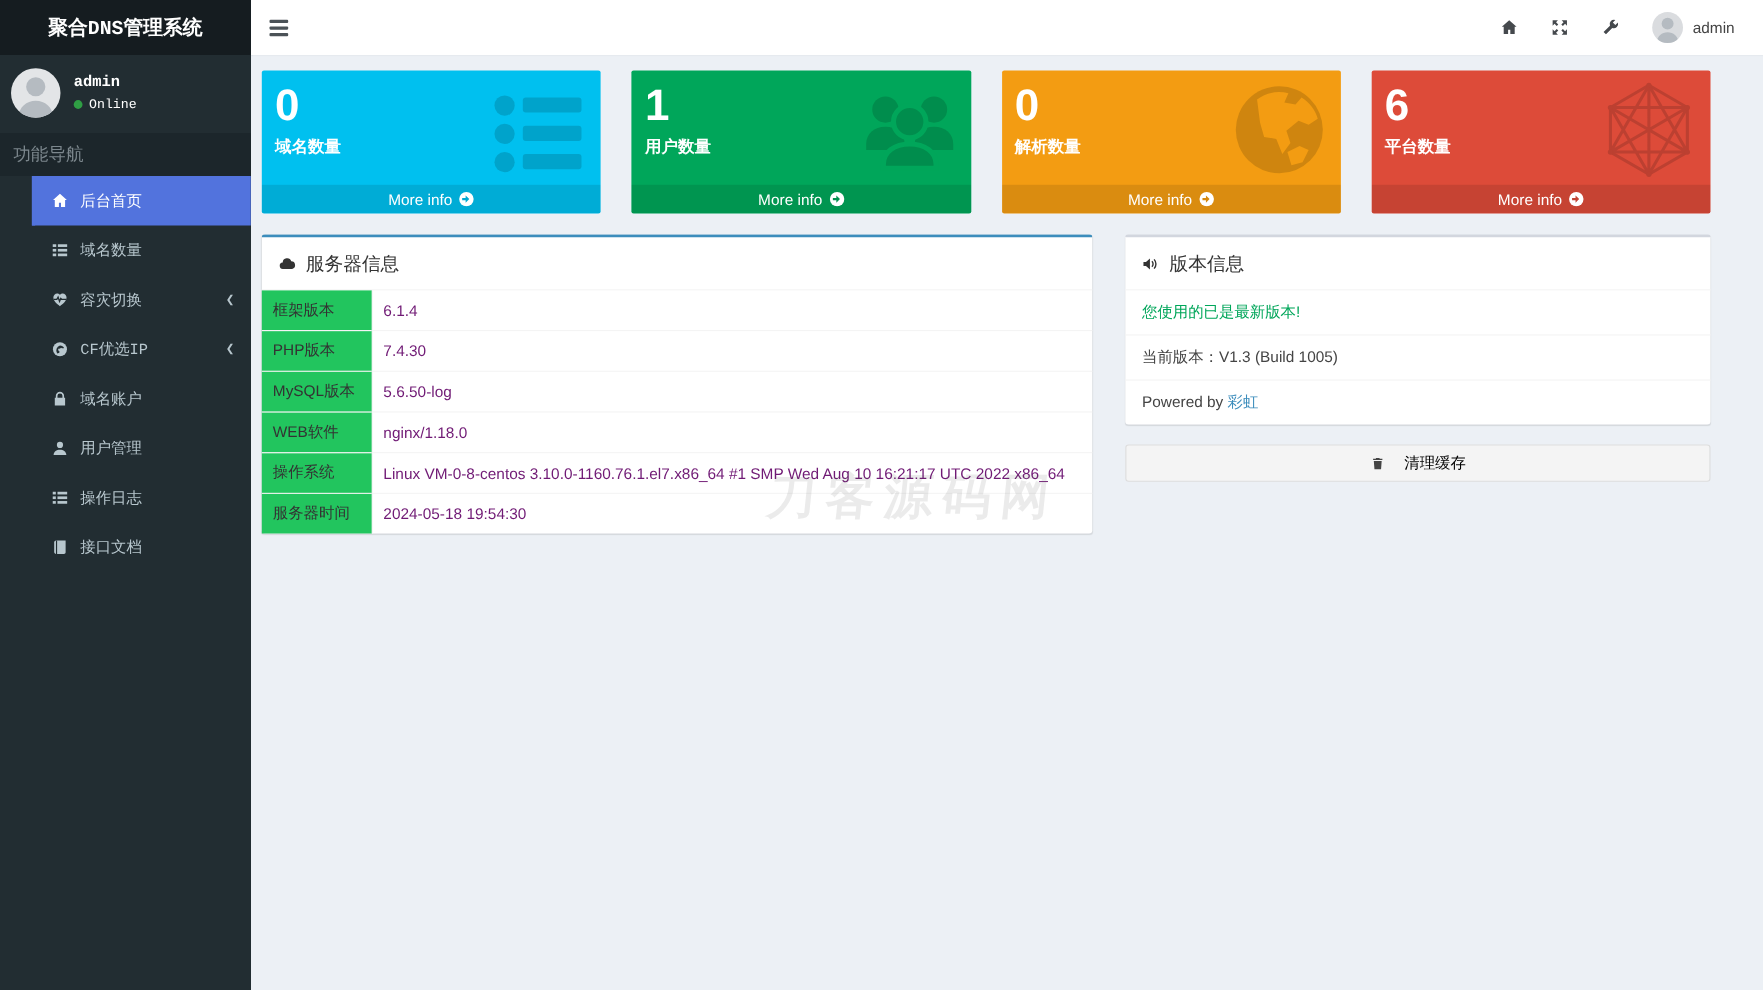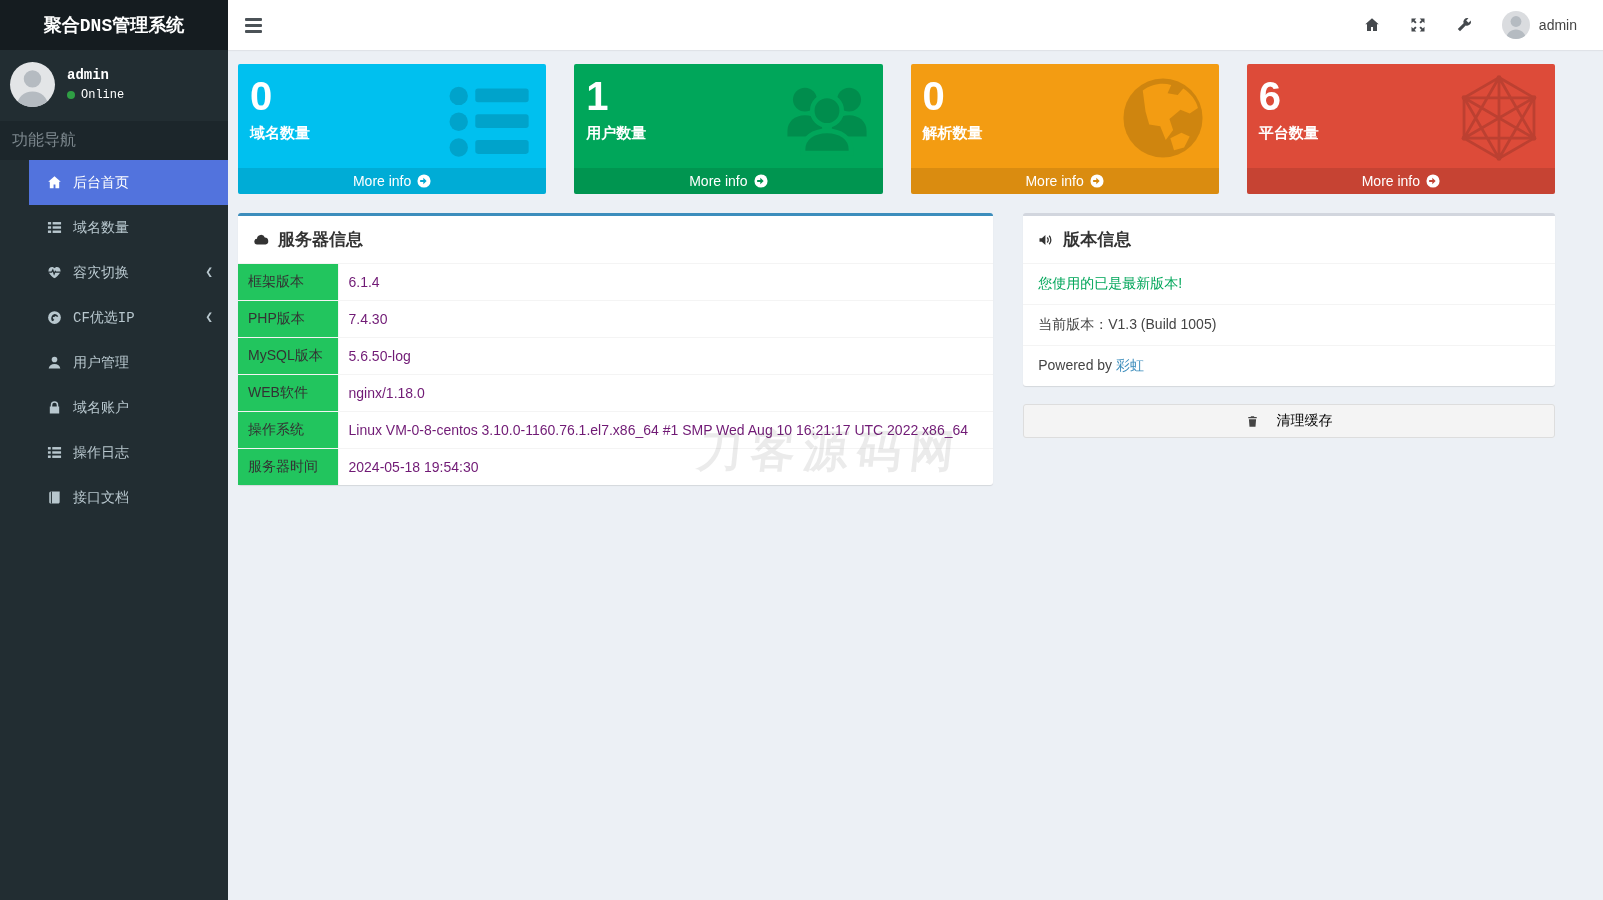--- a/index.html
+++ b/index.html
@@ -57,21 +57,21 @@
   .box-aqua  .arrow-ic path { fill:#00a9d2; }
   .box-green .arrow-ic path { fill:#00914f; }
   .box-yellow .arrow-ic path { fill:#d6890f; }
   .box-red   .arrow-ic path { fill:#c24434; }
   
   .panels-row { display:grid; grid-template-columns:1.42fr 1fr; gap:30px; align-items:start; }
   .panel { background:#fff; border-radius:3px; box-shadow:0 1px 1px rgba(0,0,0,0.1); }
   .panel.primary { border-top:3px solid #3c8dbc; }
   .panel.default { border-top:3px solid #d2d6de; }
   .panel-header { padding:12px 15px; font-size:17px; color:#333; display:flex; align-items:center; gap:9px;
-                  border-bottom:1px solid #f4f4f4;font-weight:bold; }
+                  border-bottom:1px solid #f4f4f4; }
   .panel-header svg { width:16px; height:16px; fill:#333; }
   .info-table { width:100%; border-collapse:collapse; font-size:14px; }
   .info-table td { padding:9px 10px; border-top:1px solid #f4f4f4; color:#701a75; }
   .info-table tr:first-child td { border-top:none; }
   .info-table td.lbl { width:100px; background:#22c55e; border-right:1px solid #f4f4f4; color:#333; }
   .version-list .item { padding:11px 15px; border-bottom:1px solid #f4f4f4; font-size:14px; color:#444; }
   .version-list .item:last-child { border-bottom:none; }
   .item.success { color:#00a65a; }
   .link { color:#3c8dbc; text-decoration:none; cursor:pointer; }
   .clear-cache-btn { margin-top:18px; width:100%; background:#f4f4f4; border:1px solid #ddd; color:#000000;
@@ -135,30 +135,30 @@
     <a class="menu-item">
       <svg viewBox="0 0 16 16">
           <circle cx="8" cy="8" r="6.8"></circle>
           <path fill="#222d32" d="M8 4.3c1.9 0 3.4 1 4 2.5-1 .5-2.1.3-2.9-.3-.6.9-1.7 1.3-2.8 1-.2 1.2.4 2.3 1.5 2.9-.4.9-1.4 1.5-2.5 1.6A5.1 5.1 0 0 1 8 4.3z"></path>
         </svg>
       <span>CF优选IP</span>
       <span class="chevron">❮</span>
     </a>
     <a class="menu-item">
       <svg viewBox="0 0 16 16">
+          <path d="M12 7V5.2a4 4 0 0 0-8 0V7H3v7.5h10V7zM5.6 7V5.2a2.4 2.4 0 0 1 4.8 0V7z"></path>
+        </svg>
+      <span>域名账户</span>
+    </a>
+    <a class="menu-item">
+      <svg viewBox="0 0 16 16">
           <circle cx="8" cy="4.8" r="3"></circle>
           <path d="M1.8 14.5c.3-3.2 2.8-5 6.2-5s5.9 1.8 6.2 5z"></path>
         </svg>
       <span>用户管理</span>
-    </a>
-    <a class="menu-item">
-      <svg viewBox="0 0 16 16">
-          <path d="M12 7V5.2a4 4 0 0 0-8 0V7H3v7.5h10V7zM5.6 7V5.2a2.4 2.4 0 0 1 4.8 0V7z"></path>
-        </svg>
-      <span>域名账户</span>
     </a>
     <a class="menu-item">
       <svg viewBox="0 0 16 16">
           <rect x="1" y="2.2" width="3" height="2.6"></rect>
           <rect x="5.6" y="2.2" width="9.4" height="2.6"></rect>
           <rect x="1" y="6.7" width="3" height="2.6"></rect>
           <rect x="5.6" y="6.7" width="9.4" height="2.6"></rect>
           <rect x="1" y="11.2" width="3" height="2.6"></rect>
           <rect x="5.6" y="11.2" width="9.4" height="2.6"></rect>
         </svg>

